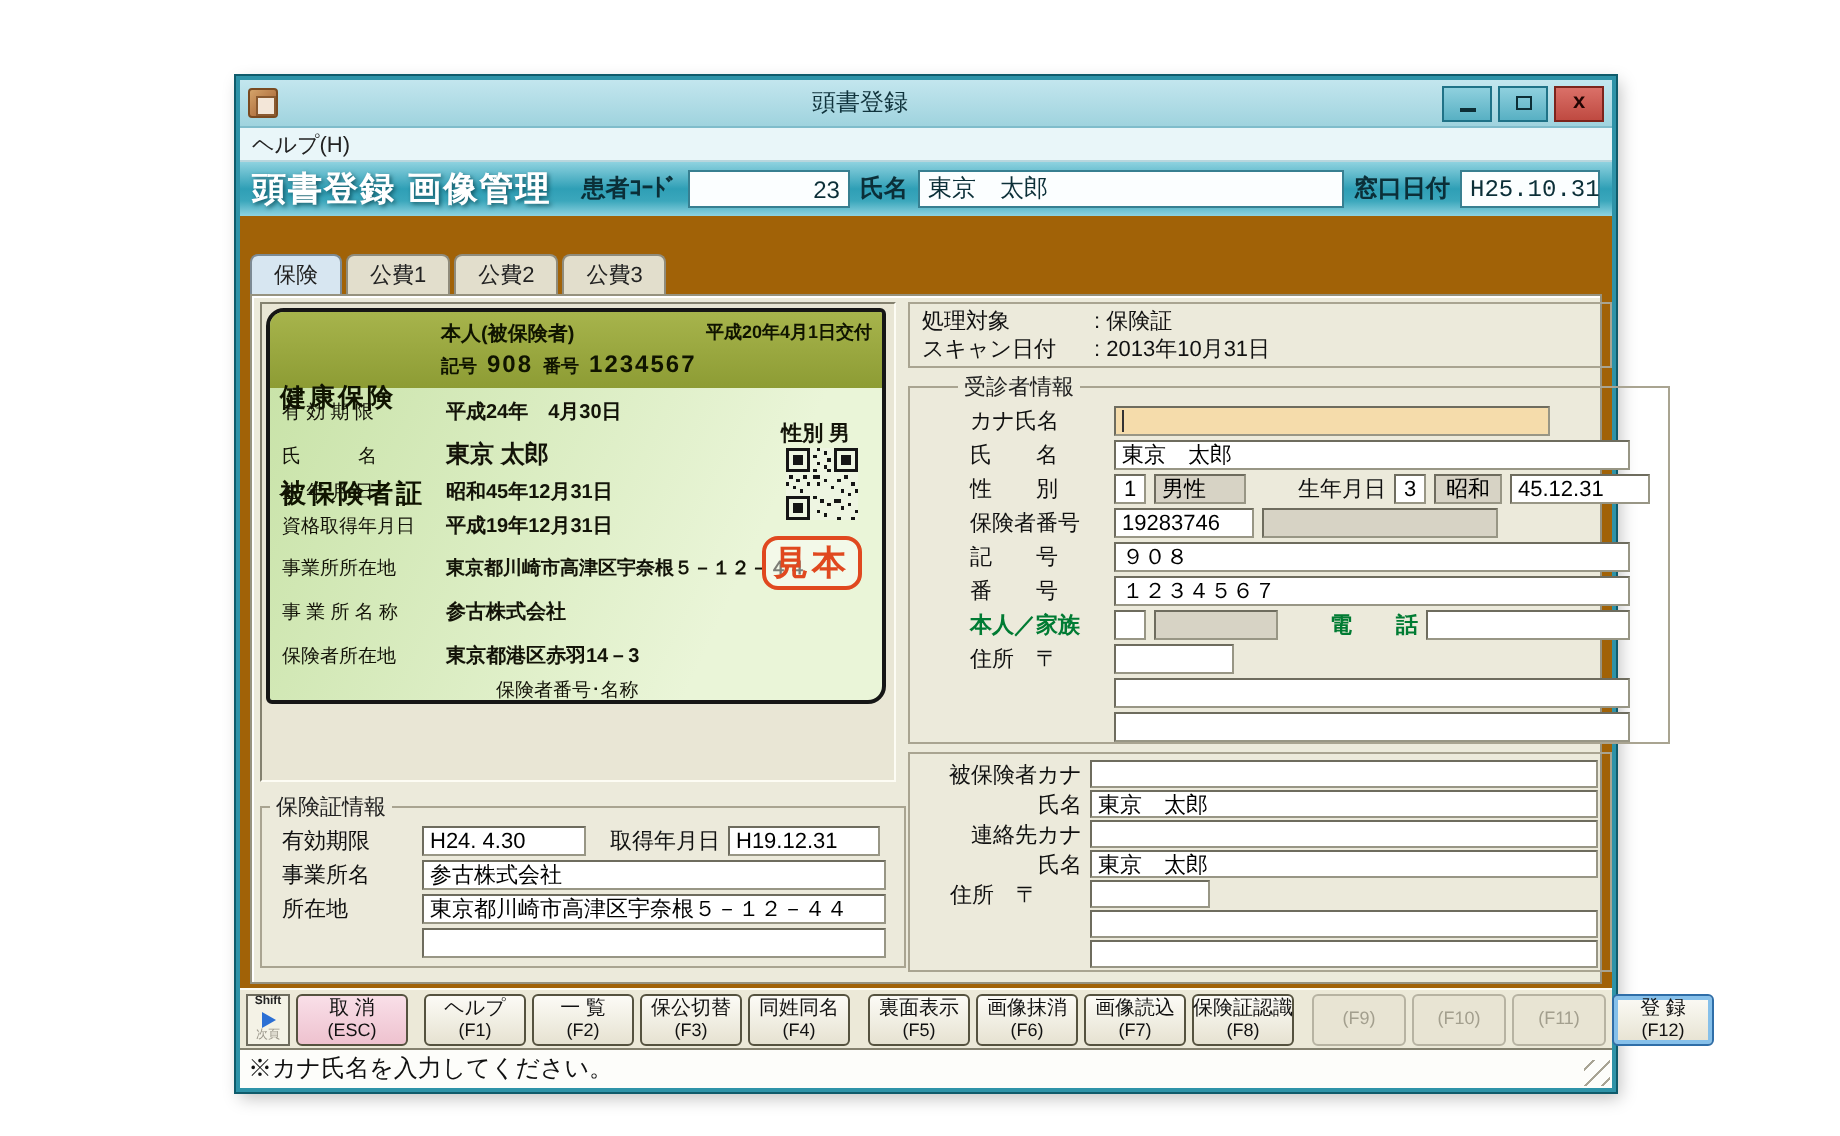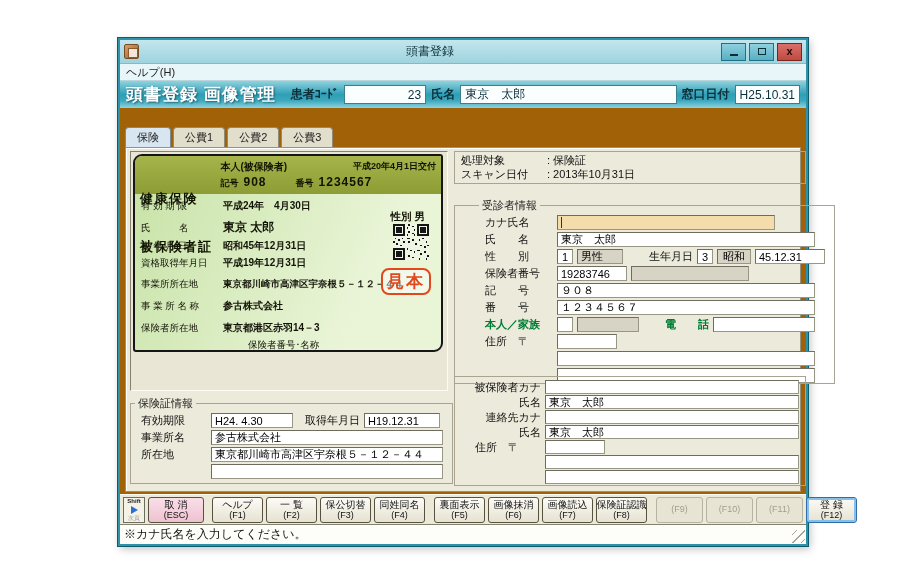--- a/index.html
+++ b/index.html
@@ -22,21 +22,21 @@
 
   .menubar{height:17px;background:#e9f6f9;border-bottom:1px solid #b9d6dd;font-size:11px;display:flex;align-items:center;padding:0 6px;flex:none;color:#222;}
   .menubar span{cursor:pointer;}
 
   .header{height:27px;background:linear-gradient(#8ed2df,#2f9fb6 50%,#3ba7bc 72%,#8fd3e0);display:flex;align-items:center;gap:5px;padding:0 6px;color:#0b2f38;flex:none;}
   .app-title{font-size:17px;font-weight:bold;color:#fff;text-shadow:1px 1px 2px rgba(0,50,60,.65);letter-spacing:1px;margin-right:10px;white-space:pre;}
   .hdr-label{font-size:12px;font-weight:bold;white-space:pre;}
   .hdr-inp{background:#fbfeff;border:1px solid #3d8success;border:1px solid #377f91;height:19px;font-size:12px;display:flex;align-items:center;padding:0 4px;white-space:pre;}
   .hw90{width:90px;justify-content:flex-end;}
   .hw240{width:238px;}
-  .hw72{width:70px;}
+  .hw72{width:70px;font-family:Liberation Mono, monospace;}
   .push-right{margin-left:auto;}
 
   .tabs{display:flex;gap:2px;padding:19px 5px 0 5px;flex:none;}
   .tab{border:1px solid #8f8b7b;border-bottom:none;border-radius:4px 4px 0 0;padding:2px 11px 2px;font-size:11px;background:#e2decc;cursor:pointer;color:#222;white-space:pre;}
   .tab.active{background:#d7e6f1;border-color:#7d8a93;}
 
   .main{position:relative;flex:1;margin:0 5px 2px 5px;border:1px solid #96927f;box-shadow:1px 1px 0 #fff inset;background:#eceadb;}
 
   
   .card-box{position:absolute;left:4px;top:3px;width:318px;height:240px;border:1px solid;border-color:#84816f #fdfcf4 #fdfcf4 #84816f;background:#e9e6d5;}
@@ -64,21 +64,21 @@
   .insurer-name{font-weight:bold;font-size:11px;line-height:11px;white-space:pre;font-style:italic;}
   .insurer-tel{font-size:7px;font-weight:bold;letter-spacing:.5px;white-space:pre;}
   .seal{position:relative;width:19px;height:21px;background:#c23a22;border-radius:2px;margin-left:3px;flex:none;}
   .seal::after{content:"";position:absolute;left:2px;top:2px;right:2px;bottom:2px;
     background:repeating-linear-gradient(0deg,rgba(255,255,255,.6) 0 1px,transparent 1px 6px),
                repeating-linear-gradient(90deg,rgba(255,255,255,.6) 0 1px,transparent 1px 5px);}
 
   fieldset{border:1px solid #a9a491;padding:0 4px 3px 4px;background:transparent;}
   legend{font-size:11px;padding:0 3px;color:#222;}
   .hokensho{position:absolute;left:4px;top:248px;width:318px;height:88px;}
-  .jushin{position:absolute;left:328px;top:50px;width:352px;height:186px;padding-left:24px;}
+  .jushin{position:absolute;left:328px;top:38px;width:352px;height:186px;padding-left:24px;}
   .proc-box{position:absolute;left:328px;top:3px;width:352px;height:33px;border:1px solid #a9a491;padding:1px 6px;}
   .lower-box{position:absolute;left:328px;top:228px;width:352px;height:110px;border:1px solid #a9a491;padding-top:2px;}
 
   .prow{display:flex;font-size:11px;height:14px;align-items:center;white-space:pre;color:#111;}
   .plabel{width:86px;flex:none;white-space:pre;}
 
   .frow{display:flex;align-items:center;margin:2px 5px 0 6px;height:15px;gap:4px;}
   .frow.tight{margin-top:1px;height:14px;}
   .flabel{font-size:11px;color:#111;white-space:pre;flex:none;}
   .flabel.lw68{width:68px;} .flabel.lw66{width:66px;}
@@ -163,21 +163,21 @@
             <div>被保険者証</div>
           </div>
           <div class="card-head-right">
             <div class="chr1">
               <span style="font-size:10px;">本人(被保険者)</span>
               <span>平成20年4月1日交付</span>
             </div>
             <div class="chr2">
               <span>記号</span>
               <span class="big">908</span>
-              <span style="margin-left:24px;">番号</span>
+              <span style="">番号</span>
               <span class="big">1234567</span>
             </div>
           </div>
         </div>
         <div class="card-body">
           <span class="sex-chip">性別 男</span>
           <svg class="qr" width="36" height="36" viewBox="0 0 21 21" shape-rendering="crispEdges">
             <rect width="21" height="21" fill="#eef5e2"></rect>
             <path fill="#151515" d="M0 0h7v7H0z M14 0h7v7h-7z M0 14h7v7H0z"></path>
             <path fill="#eef5e2" d="M1 1h5v5H1z M15 1h5v5h-5z M1 15h5v5H1z"></path>

